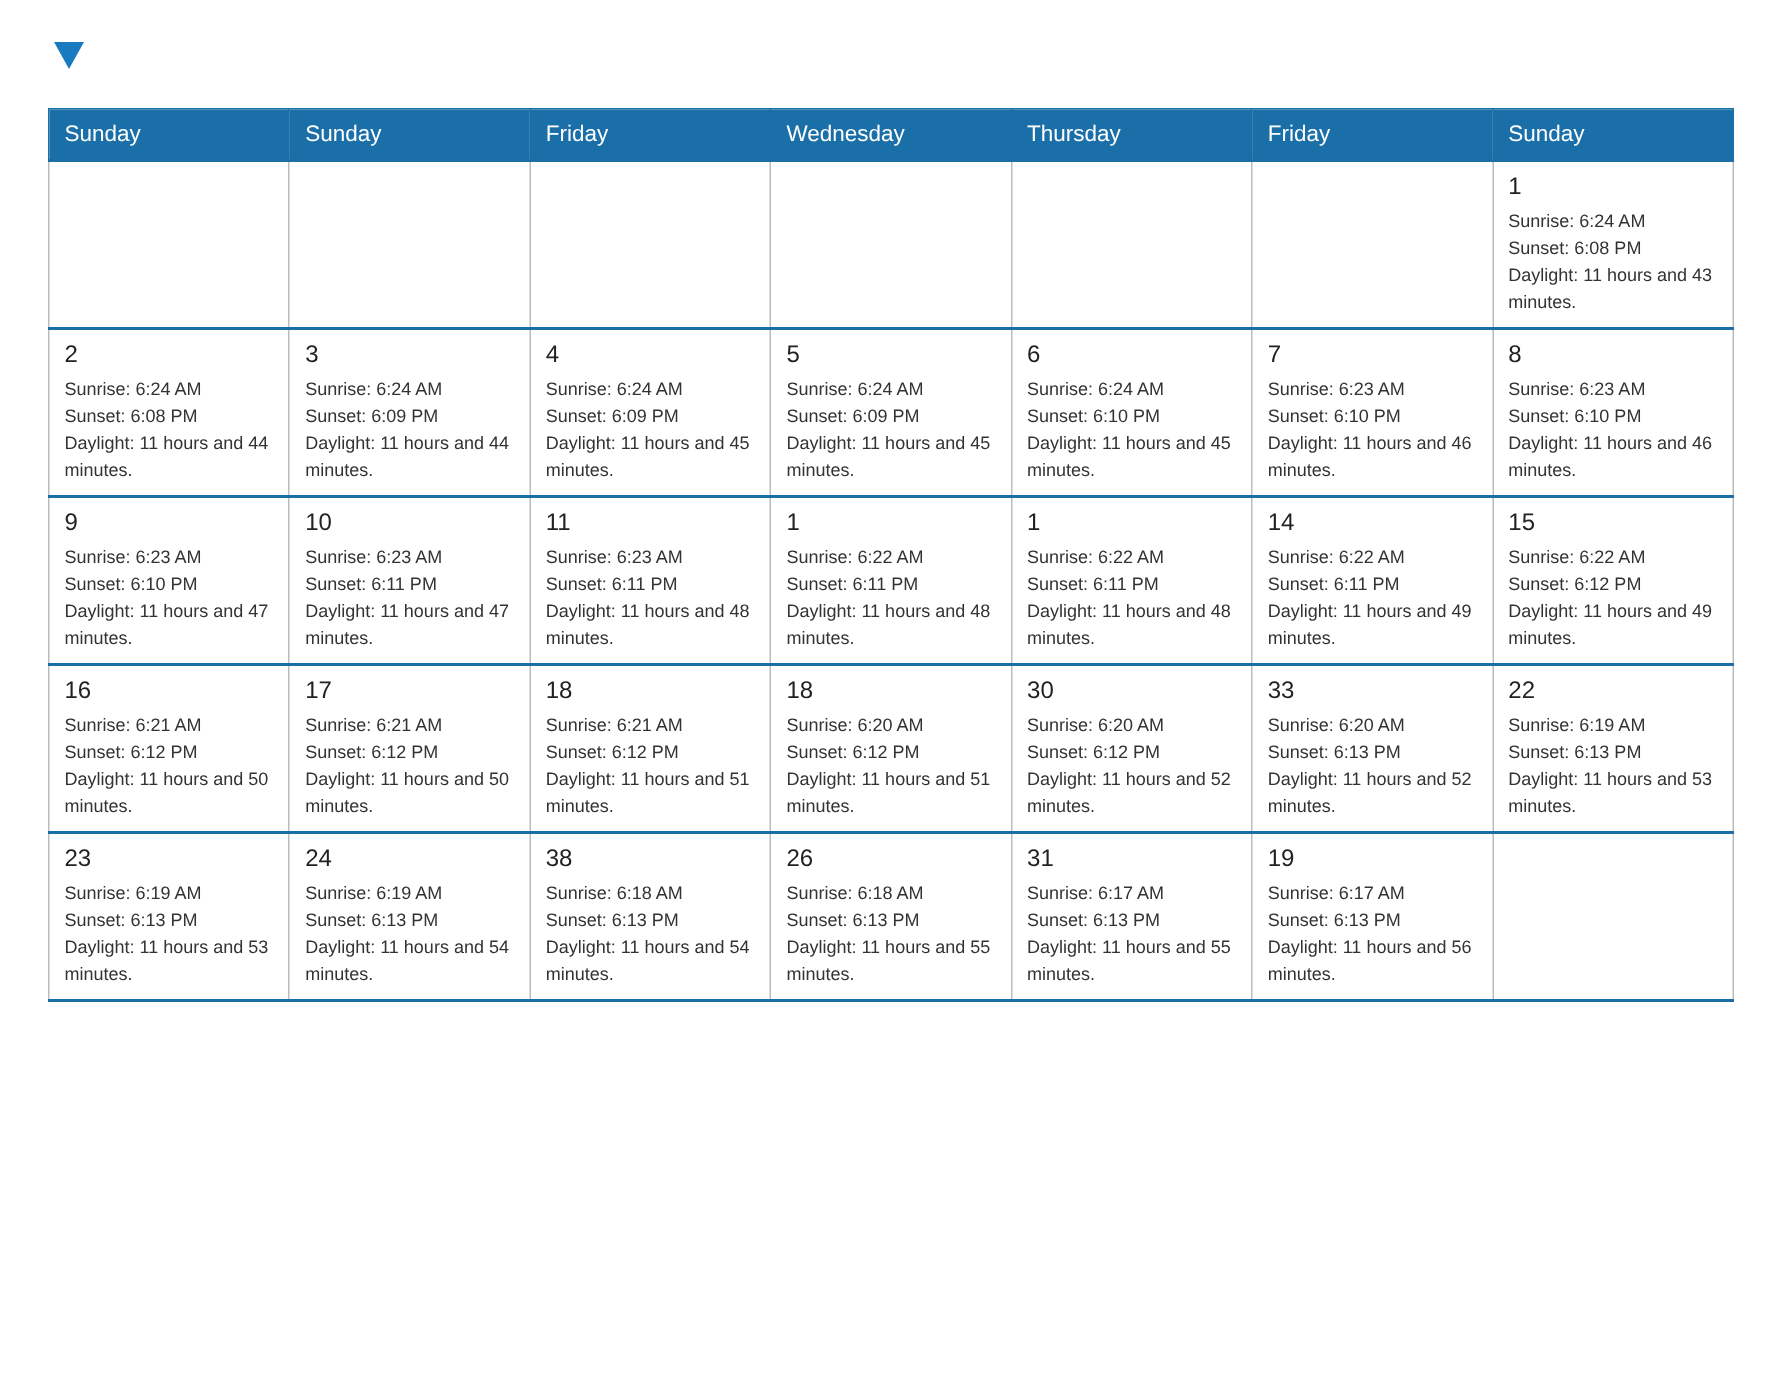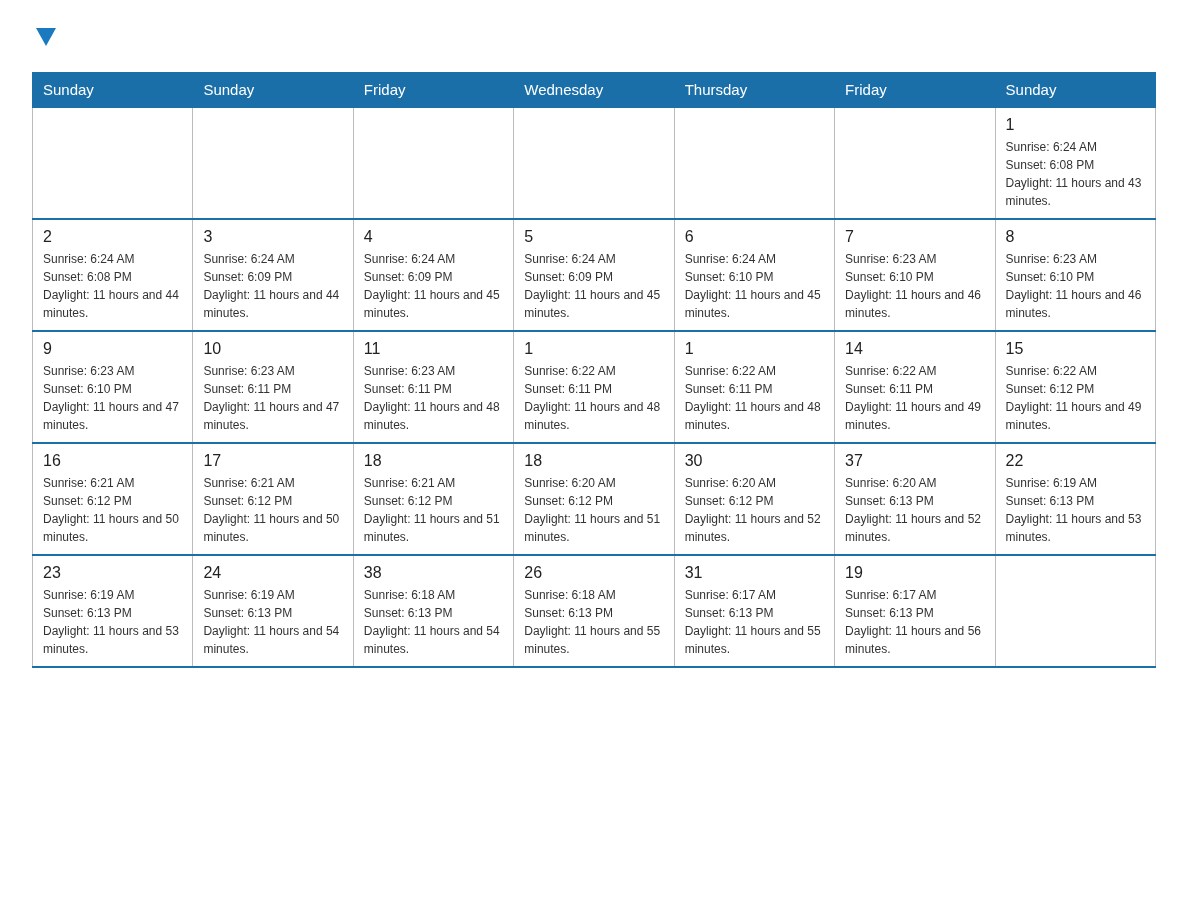--- a/index.html
+++ b/index.html
@@ -263,21 +263,21 @@
 Sunset: 6:12 PM
 Daylight: 11 hours and 51 minutes.</div>
         </td>
         <td>
           <span class="day-number">30</span>
           <div class="day-info" style="white-space: pre-line;">Sunrise: 6:20 AM
 Sunset: 6:12 PM
 Daylight: 11 hours and 52 minutes.</div>
         </td>
         <td>
-          <span class="day-number">37</span>
+          <span class="day-number">33</span>
           <div class="day-info" style="white-space: pre-line;">Sunrise: 6:20 AM
 Sunset: 6:13 PM
 Daylight: 11 hours and 52 minutes.</div>
         </td>
         <td>
           <span class="day-number">22</span>
           <div class="day-info" style="white-space: pre-line;">Sunrise: 6:19 AM
 Sunset: 6:13 PM
 Daylight: 11 hours and 53 minutes.</div>
         </td>

